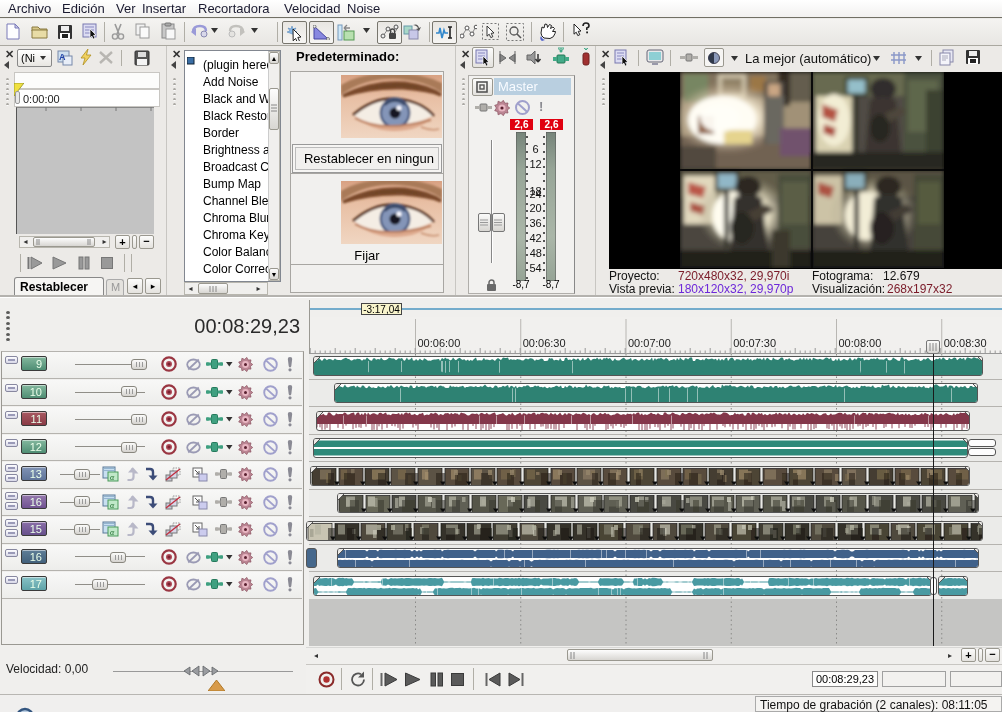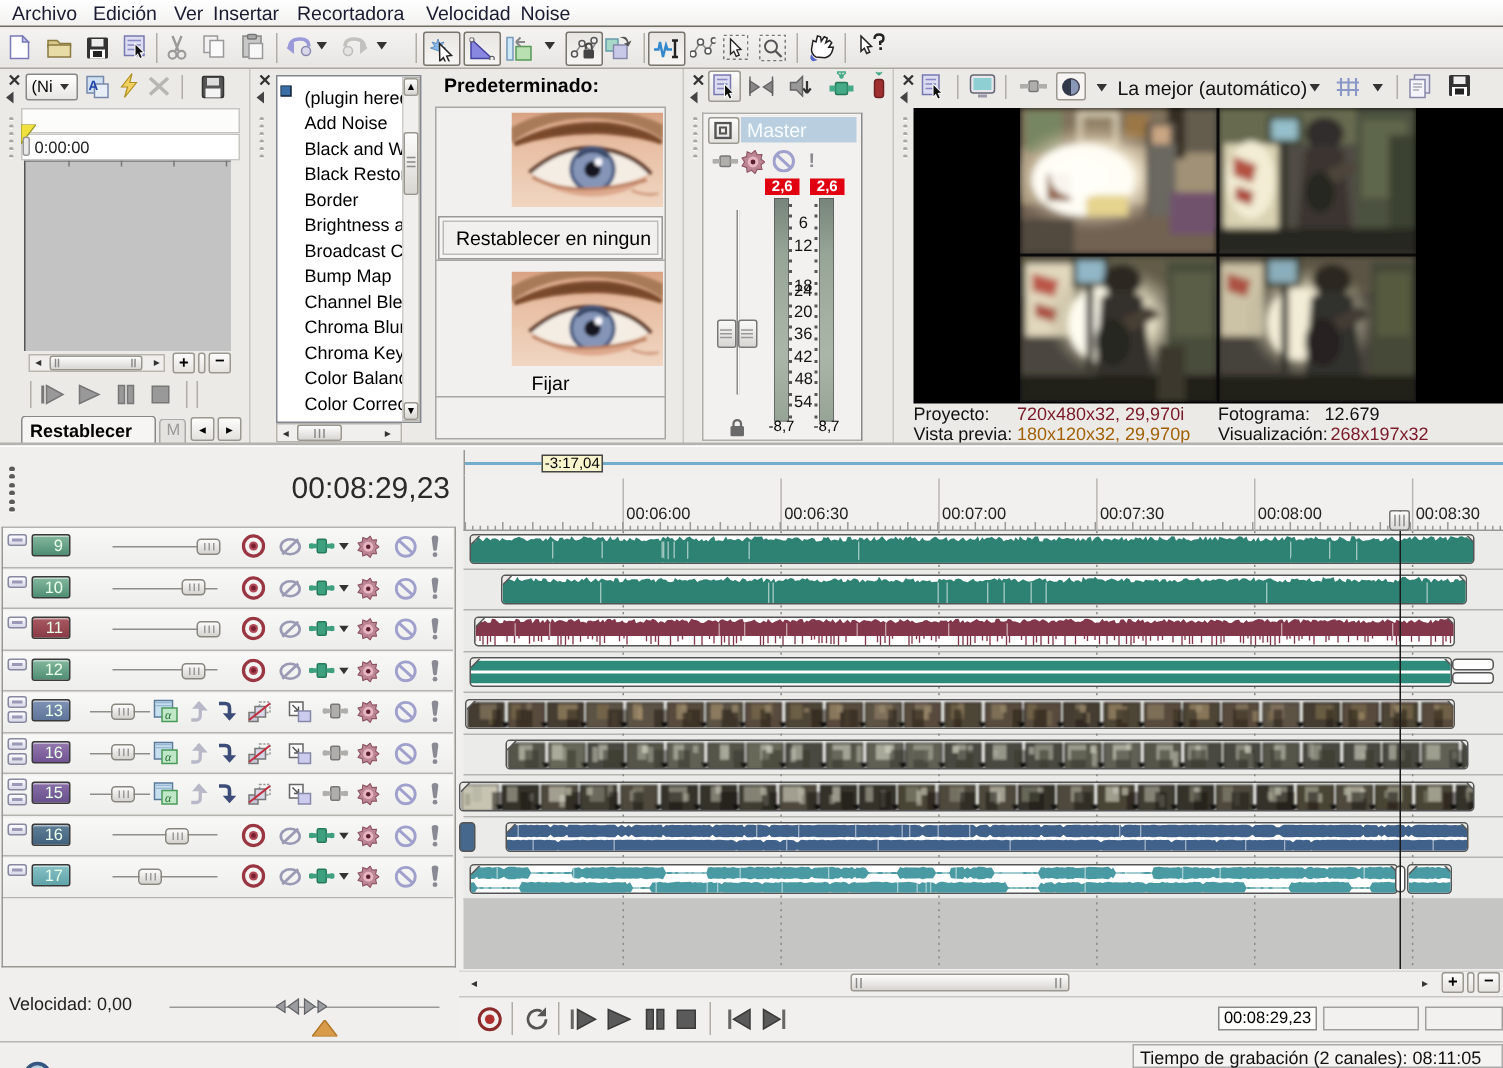--- a/index.html
+++ b/index.html
@@ -641,21 +641,21 @@
 <rect x="0" y="0" width="264" height="196" fill="#ffffff" opacity="0.05"></rect>
 <rect x="131" y="0" width="2" height="196" fill="#0a0a0a"></rect>
 <rect x="0" y="97" width="264" height="2" fill="#0a0a0a"></rect>
   </svg>
 <div class="abs" style="left:609px;top:270px;width:393px;font-size:12px;color:#111;line-height:13px">
     <div style="position:absolute;left:0;top:0">Proyecto:</div>
     <div style="position:absolute;left:69px;top:0;color:#7a1a28">720x480x32, 29,970i</div>
     <div style="position:absolute;left:203px;top:0">Fotograma:</div>
     <div style="position:absolute;left:274px;top:0">12.679</div>
     <div style="position:absolute;left:0;top:13px">Vista previa:</div>
-    <div style="position:absolute;left:69px;top:13px;color:#a16207">180x120x32, 29,970p</div>
+    <div style="position:absolute;left:69px;top:13px;color:#6d28d9">180x120x32, 29,970p</div>
     <div style="position:absolute;left:203px;top:13px">Visualización:</div>
     <div style="position:absolute;left:278px;top:13px;color:#7a1a28">268x197x32</div>
   </div>
 <div class="abs" style="left:0;top:295px;width:1002px;height:2px;background:#b4b2ae"></div>
 <div class="abs" style="left:0;top:297px;width:1002px;height:415px;background:#f0efed;border-top:1px solid #fff"></div>
 <div class="abs gripd" style="left:6px;top:309px">
     <i></i>
     <i></i>
     <i></i>
     <i></i>

